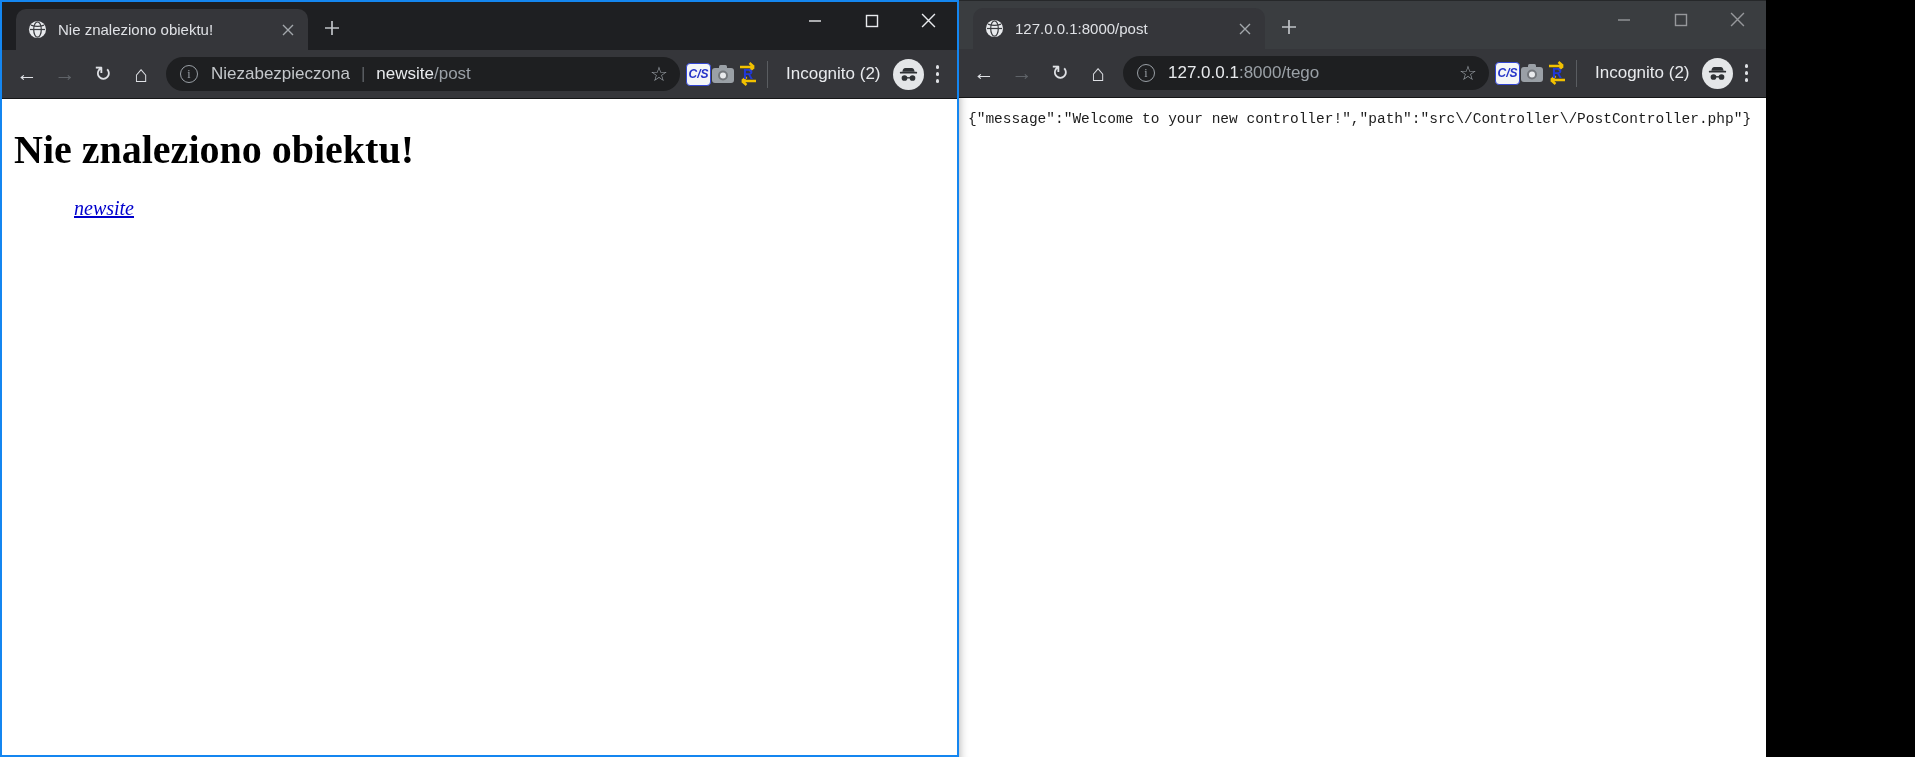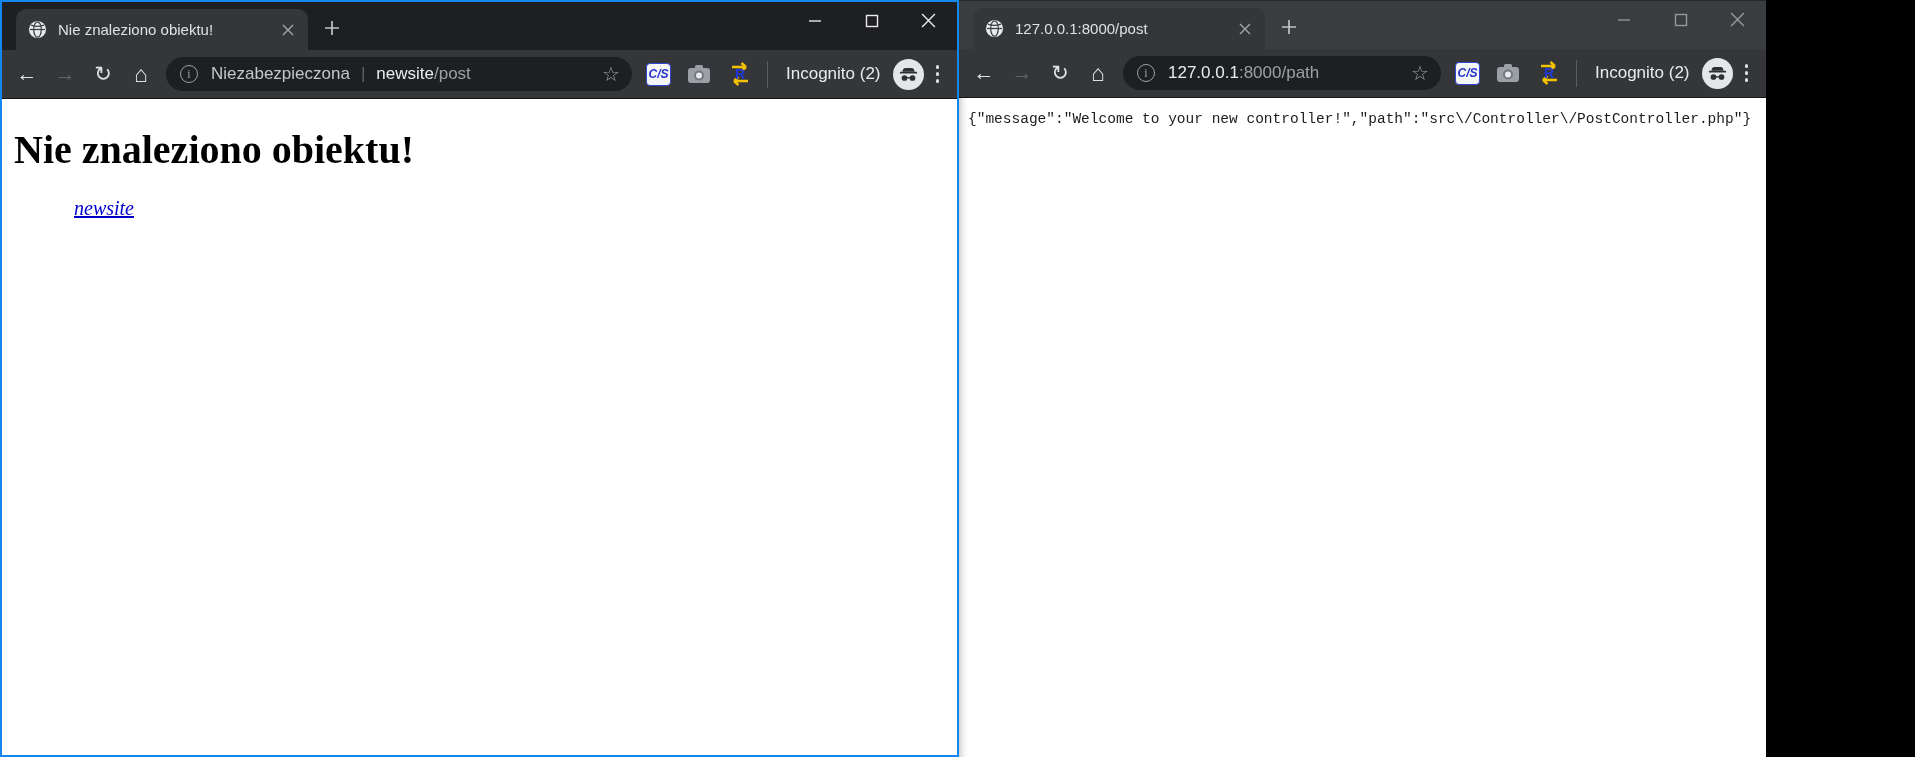--- a/index.html
+++ b/index.html
@@ -36,21 +36,21 @@
   .info-badge { width:18px; height:18px; border:1.5px solid #9aa0a6; border-radius:50%;
                 color:#9aa0a6; font-size:12px; line-height:1; display:flex; align-items:center;
                 justify-content:center; margin-right:13px; font-family:"Liberation Serif", serif; flex:none; }
   .url-sec  { color:#c4c7cb; white-space:nowrap; }
   .url-sep  { color:#5f6368; margin:0 11px; }
   .url-host { color:#e8eaed; white-space:nowrap; }
   .url-path { color:#9aa0a6; white-space:nowrap; }
   .star { margin-left:auto; color:#9aa0a6; font-size:20px; padding-left:8px; }
 
   .ext-area { display:flex; align-items:center; flex:none; }
-  .ext-btn { margin:0 8px; display:flex; align-items:center; justify-content:center; }
+  .ext-btn { margin:0 0; display:flex; align-items:center; justify-content:center; }
   .cs-badge { width:25px; height:23px; background:#f4f6f7; border:1.5px solid #3346d3; border-radius:4px;
               color:#2433c8; font-weight:bold; font-style:italic; font-size:12px;
               display:flex; align-items:center; justify-content:center; }
   .tb-sep { width:1px; height:27px; background:#5a5d61; margin:0 6px; flex:none; }
   .incog-label { color:#e8eaed; font-size:17px; margin:0 12px 0 12px; white-space:nowrap; }
   .avatar { width:31px; height:31px; border-radius:50%; background:#e4e6e8;
             display:flex; align-items:center; justify-content:center; flex:none; }
   .menu-dots { display:flex; flex-direction:column; gap:3.5px; margin:0 12px; }
   .menu-dots i { width:3.5px; height:3.5px; border-radius:50%; background:#dfe1e5; display:block; }
 
@@ -229,21 +229,21 @@
   </div>
 
   <div class="toolbar">
     <span class="nav-btn">←</span>
     <span class="nav-btn disabled">→</span>
     <span class="nav-btn">↻</span>
     <span class="nav-btn" style="font-size:23px;">⌂</span>
     <div class="omnibox">
       <span class="info-badge">i</span>
       <span class="url-host">127.0.0.1</span>
-      <span class="url-path">:8000/path</span>
+      <span class="url-path">:8000/tego</span>
       <span class="star">☆</span>
     </div>
     <div class="ext-area">
       <span class="ext-btn">
         <span class="cs-badge">C/S</span>
       </span>
       <span class="ext-btn">
         <svg width="24" height="20" viewBox="0 0 24 20">
             <rect x="1" y="4" width="22" height="15" rx="3" fill="#9aa0a6"></rect>
             <rect x="8" y="1" width="8" height="4" rx="1.5" fill="#9aa0a6"></rect>

